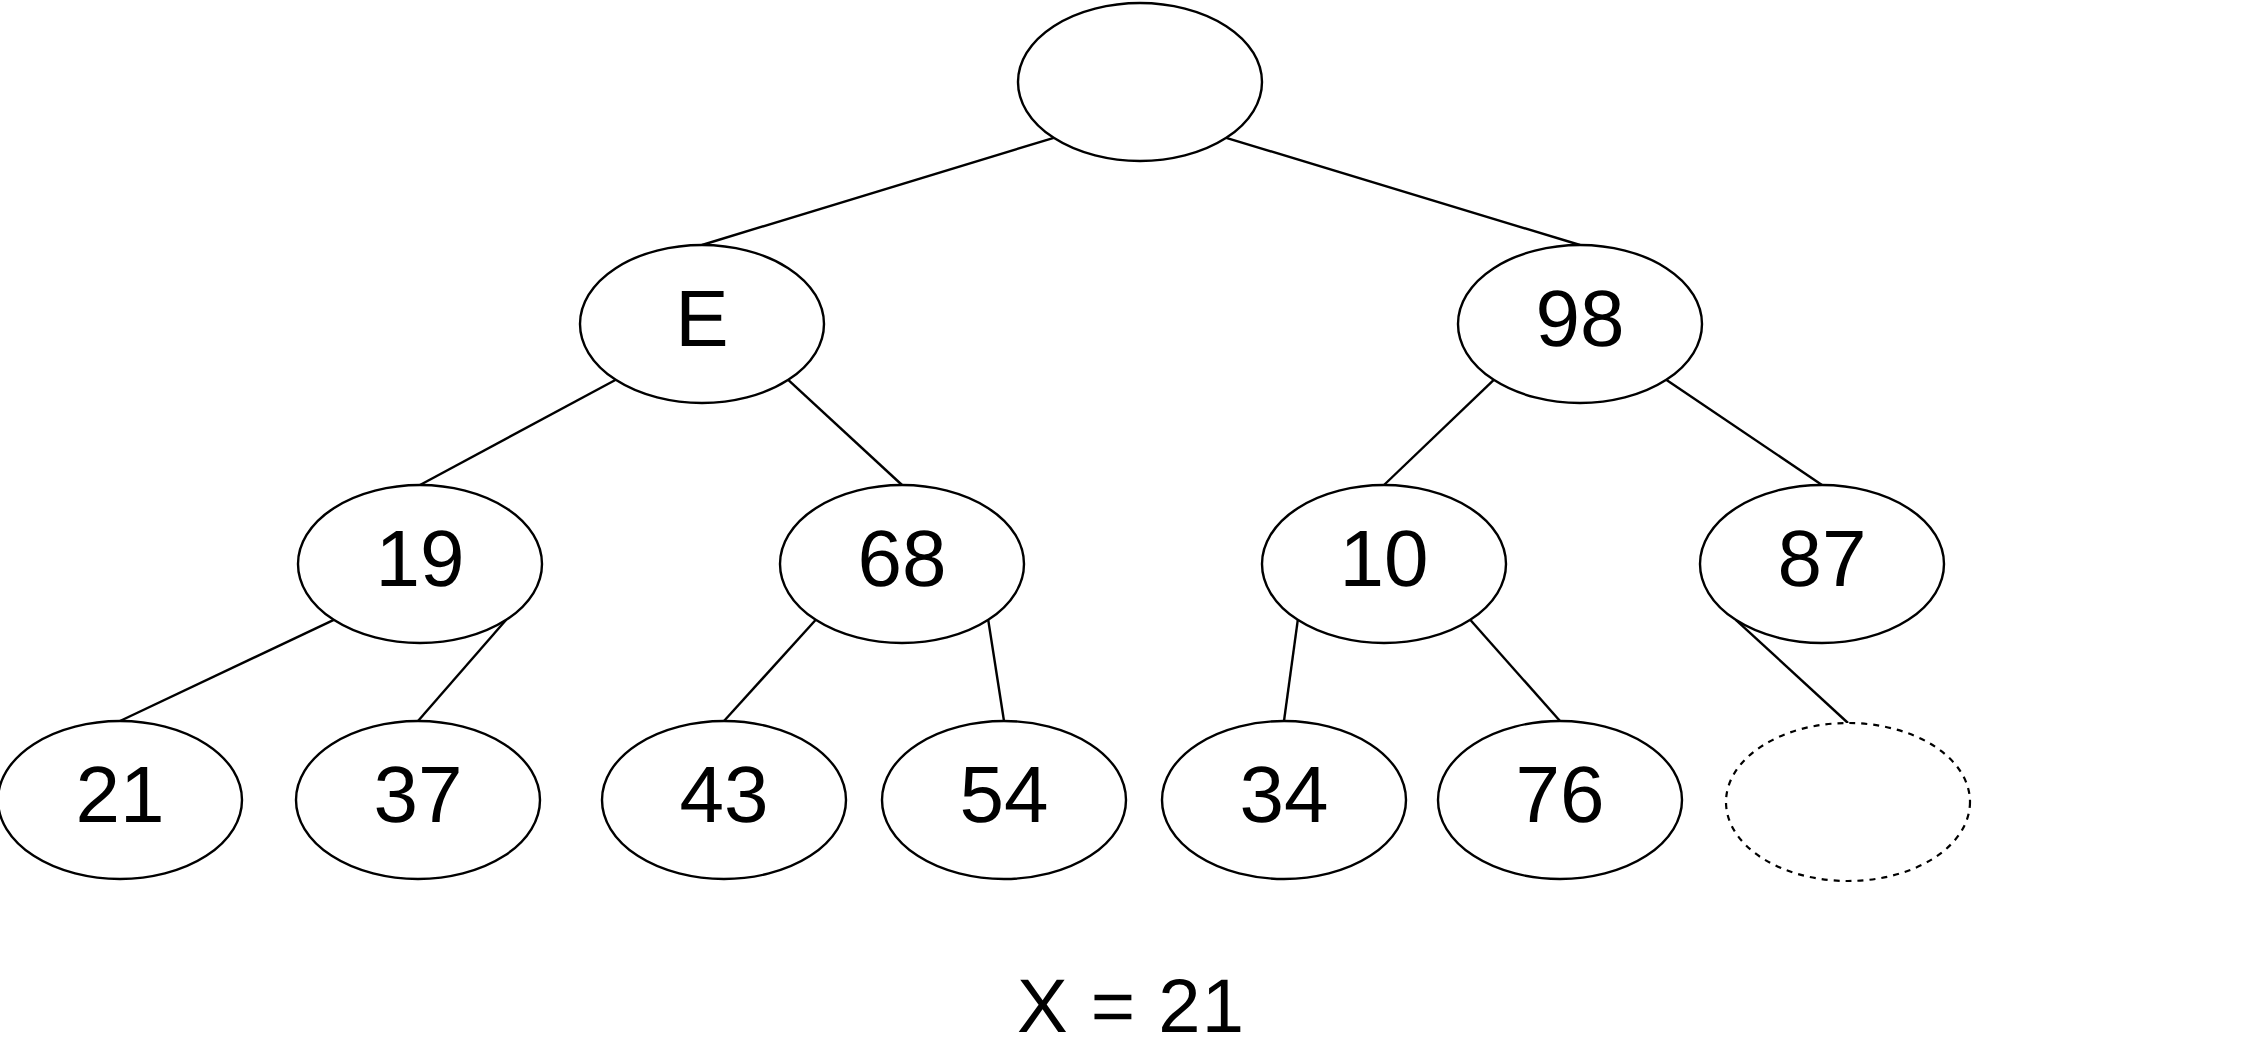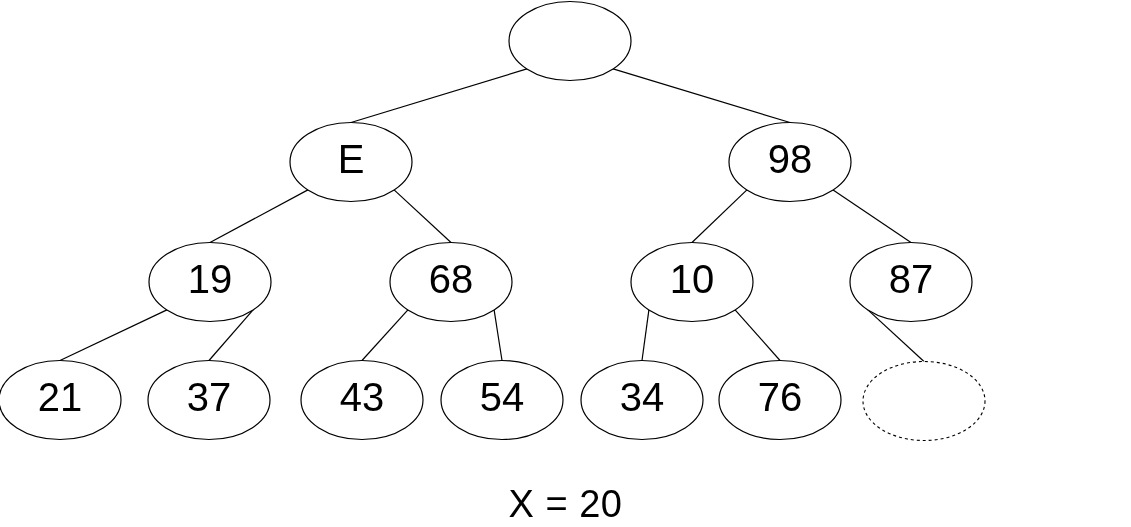--- a/index.html
+++ b/index.html
@@ -82,14 +82,14 @@
         <text x="642" y="411" class="node-label">34</text>
       </g>
       <g>
         <ellipse cx="780" cy="400" rx="61" ry="39.5" class="node-ellipse"></ellipse>
         <text x="780" y="411" class="node-label">76</text>
       </g>
       <g>
         <ellipse cx="924" cy="401" rx="61" ry="39.5" class="node-ellipse dashed"></ellipse>
       </g>
     </svg>
-  <div class="caption">X = 20</div>
+  <div class="caption">X = 21</div>
 </div>
 
 </body></html>

